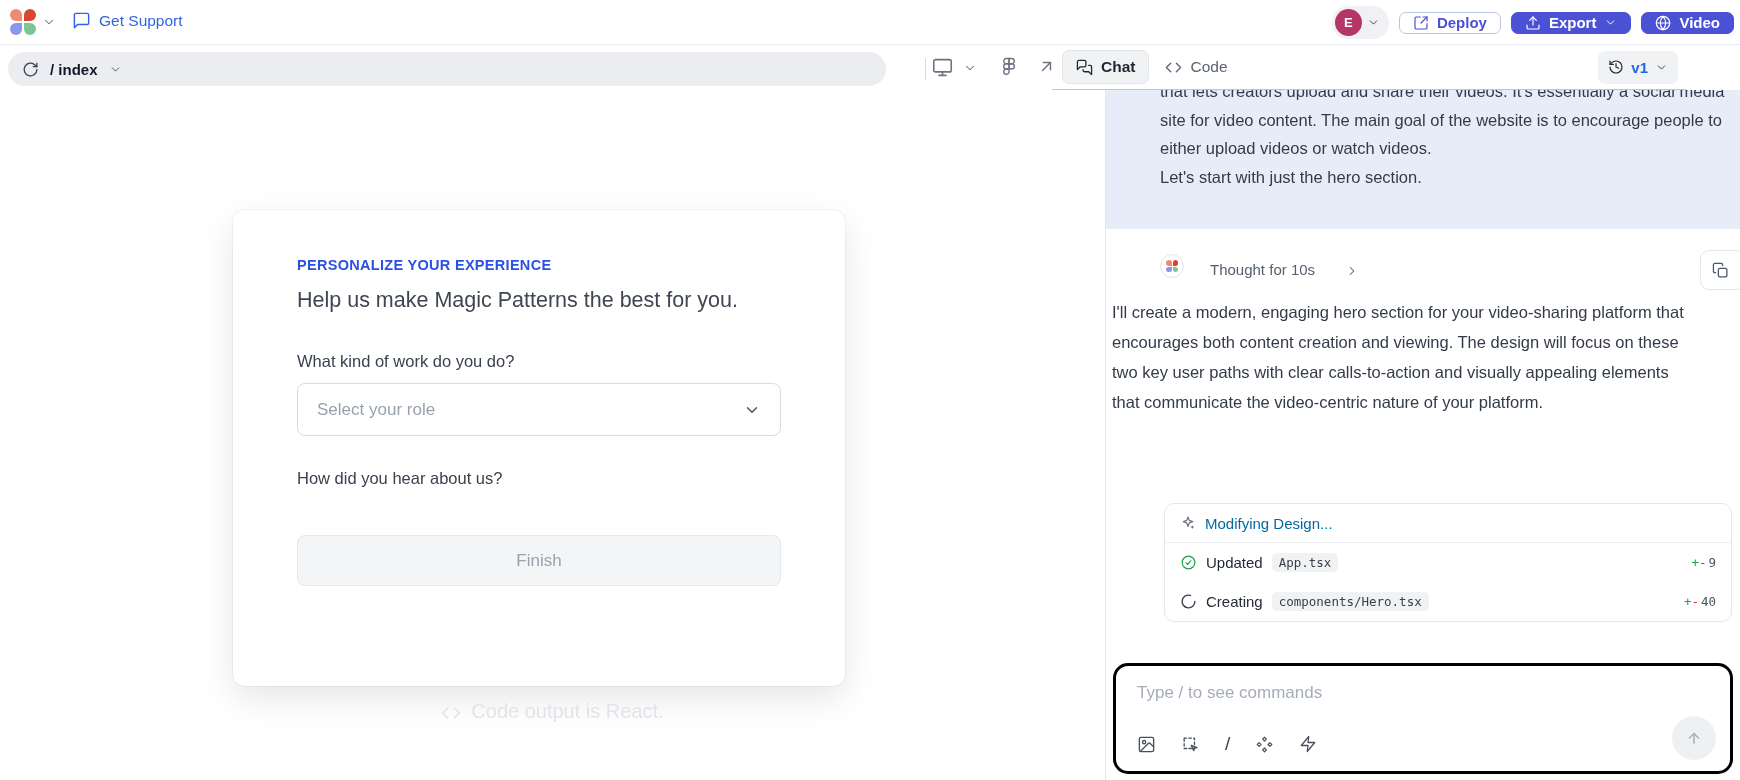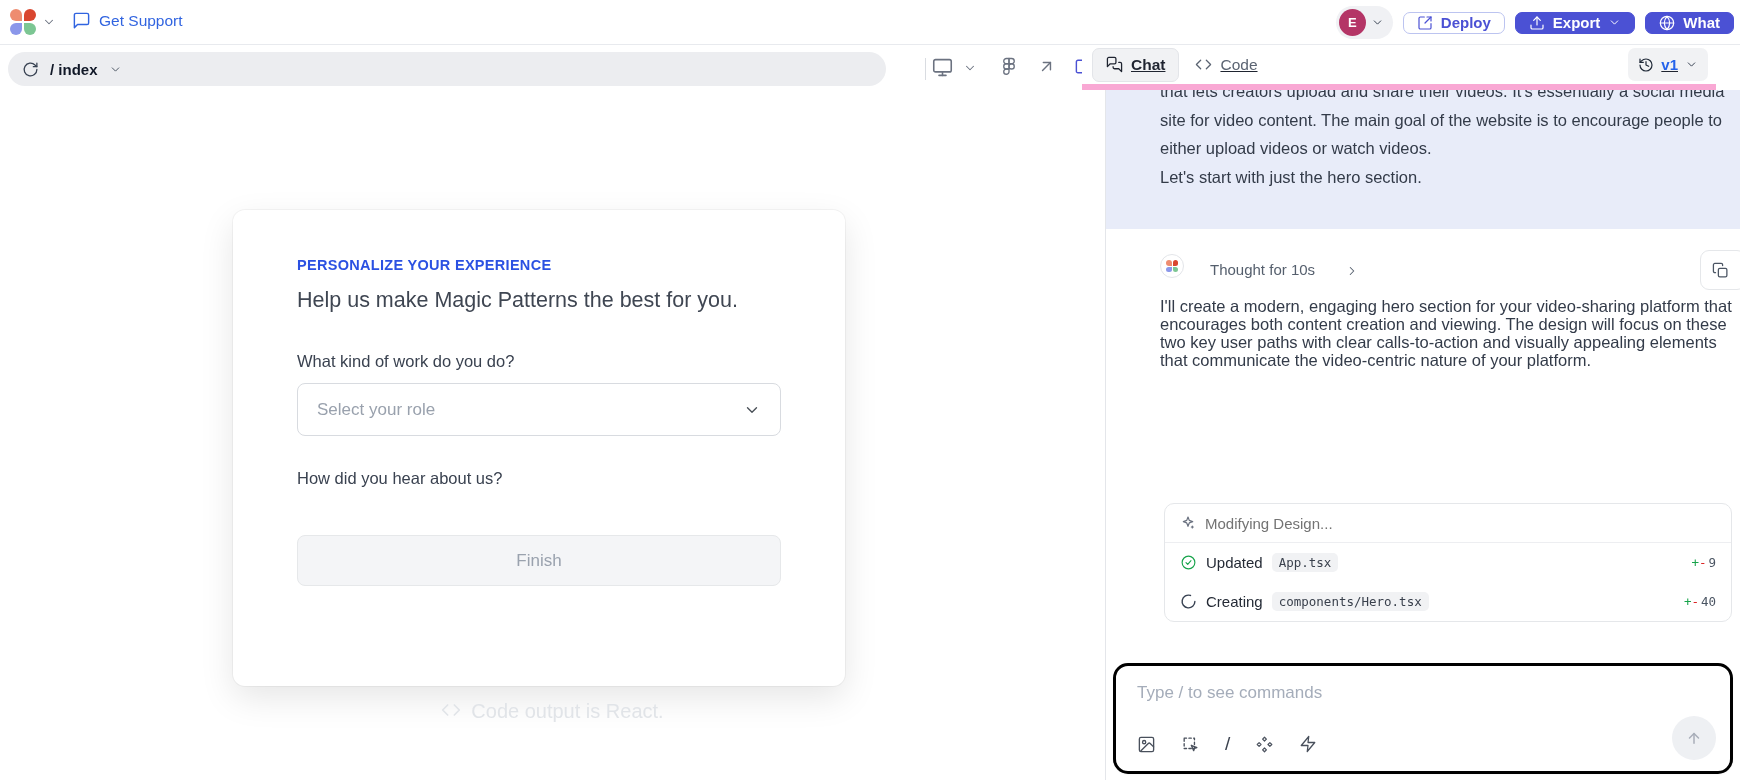--- a/index.html
+++ b/index.html
@@ -43,24 +43,24 @@
   .modal { position:absolute; left:233px; top:210px; width:612px; height:476px; background:#fff; border-radius:12px;
            box-shadow:0 0 0 1px rgba(0,0,0,0.04), 0 12px 34px rgba(0,0,0,0.10); padding:47px 64px 0; }
   .eyebrow { font-size:14.5px; font-weight:700; letter-spacing:0.3px; color:#2b51e2; }
   .modal-heading { margin-top:15px; font-size:21.5px; color:#3f4652; }
   .q-label { margin-top:39px; font-size:16.5px; color:#3a4250; }
   .q-label2 { margin-top:33px; }
   .select { margin-top:12px; height:53px; border:1px solid #d8dbe0; border-radius:8px; background:#fff; display:flex; align-items:center; justify-content:space-between; padding:0 19px; cursor:pointer; }
   .select .ph { font-size:17px; color:#99a1ad; }
   .select .chev { color:#495057; }
   .finish-btn { margin-top:47px; height:51px; width:100%; background:#f4f5f7; border:1px solid #e6e8ea; border-radius:8px; color:#9aa2ae; font-size:17px; font-family:"Liberation Sans",sans-serif; cursor:default; }
-  .canvas-note { position:absolute; left:0; top:700px; width:1105px; display:flex; align-items:flex-start; justify-content:center; gap:10px; color:#e1e4e8; font-size:20px; }
-
-  
-  .tabbar { position:absolute; left:1082px; top:45px; width:634px; height:45px; background:#fff; border-bottom:6px solid #f9a8d4; display:flex; align-items:center; padding:0 8px 0 10px;text-decoration:underline; }
+  .canvas-note { position:absolute; left:0; top:700px; width:1105px; display:flex; align-items:flex-end; justify-content:center; gap:10px; color:#e1e4e8; font-size:20px; }
+
+  
+  .tabbar { position:absolute; left:1052px; top:45px; width:634px; height:45px; background:#fff; border-bottom:1px solid #f9a8d4; display:flex; align-items:center; padding:0 8px 0 10px; }
   .tab-chat { display:flex; align-items:center; gap:8px; height:34px; padding:0 13px; background:#f1f2f4; border:1px solid #e3e5e9; border-radius:7px; font-size:15.5px; font-weight:700; color:#1f2430; cursor:pointer; }
   .tab-code { display:flex; align-items:center; gap:8px; margin-left:16px; font-size:15.5px; color:#5b6472; cursor:pointer; }
   .ver-pill { margin-left:auto; display:flex; align-items:center; gap:7px; height:33px; padding:0 10px; background:#f1f2f4; border-radius:7px; cursor:pointer; }
   .ver-pill .vlabel { color:#2563eb; font-size:15px; font-weight:700; }
   .ver-pill .hist { color:#1f2937; }
   .ver-pill .chev { color:#374151; }
 
   
   .user-msg { position:absolute; left:1106px; top:90px; width:634px; height:139px; background:#e8ecf9; overflow:hidden; }
   .user-msg .txt { margin:-13px 0 0 54px; width:574px; font-size:16.5px; line-height:28.5px; color:#333b49; }
@@ -68,24 +68,24 @@
   .mini-avatar { width:24px; height:24px; border-radius:50%; border:1px solid #e3e5e9; background:#fff; position:relative; }
   .mini-avatar .pin { position:absolute; left:5px; top:5px; width:12px; height:12px; }
   .mini-avatar .pq { position:absolute; width:5.5px; height:5.5px; }
   .mini-avatar .pq1 { left:0; top:0; background:#ee8c70; border-radius:6px 6px 0 6px; }
   .mini-avatar .pq2 { right:0; top:0; background:#d9462f; border-radius:6px 6px 6px 0; }
   .mini-avatar .pq3 { left:0; bottom:0; background:#8b97ea; border-radius:6px 0 6px 6px; }
   .mini-avatar .pq4 { right:0; bottom:0; background:#7cc693; border-radius:0 6px 6px 6px; }
   .thought-label { font-size:15px; color:#555f6d; }
   .thought-row .chev { color:#555f6d; margin-left:4px; }
   .copy-btn { position:absolute; left:1700px; top:250px; width:46px; height:40px; background:#fff; border:1px solid #e5e7ea; border-radius:9px; display:flex; align-items:center; justify-content:flex-start; padding-left:11px; color:#4b5563; cursor:pointer; }
-  .response { position:absolute; left:1160px; top:297px; width:577px; font-size:16.5px; line-height:18px; color:#333b49; }
+  .response { position:absolute; left:1112px; top:297px; width:577px; font-size:16.5px; line-height:30px; color:#333b49; }
 
   .task-card { position:absolute; left:1164px; top:503px; width:568px; background:#fff; border:1px solid #e5e7ea; border-radius:10px; overflow:hidden; }
-  .task-head { height:39px; display:flex; align-items:center; gap:9px; padding:0 15px; color:#737373; font-size:15px; border-bottom:1px solid #edeef1; }
+  .task-head { height:39px; display:flex; align-items:center; gap:9px; padding:0 15px; color:#0369a1; font-size:15px; border-bottom:1px solid #edeef1; }
   .task-head .spark { color:#6b7280; }
   .task-row { height:39px; display:flex; align-items:center; gap:9px; padding:0 15px; font-size:15px; color:#252b36; }
   .chip { font-family:"DejaVu Sans Mono", monospace; font-size:12.5px; background:#f1f2f4; color:#3a414d; padding:2px 7px; border-radius:5px; }
   .diff { margin-left:auto; font-family:"DejaVu Sans Mono", monospace; font-size:12.5px; display:flex; align-items:center; }
   .diff .plus { color:#16a34a; }
   .diff .minus { color:#dc2626; }
   .diff .count { color:#4b5563; margin-left:2px; }
   .ic-done { color:#16a34a; }
   .ic-spin { color:#374151; }
 
@@ -160,21 +160,21 @@
         </span>
       </button>
       <button class="btn btn-solid">
         <span>
           <svg class="ic" width="16" height="16" viewBox="0 0 24 24">
               <circle cx="12" cy="12" r="10"></circle>
               <line x1="2" y1="12" x2="22" y2="12"></line>
               <path d="M12 2a15.3 15.3 0 0 1 4 10 15.3 15.3 0 0 1-4 10 15.3 15.3 0 0 1-4-10 15.3 15.3 0 0 1 4-10z"></path>
             </svg>
         </span>
-        <span>What</span>
+        <span>Video</span>
       </button>
     </div>
   </div>
 
   <div class="url-pill">
     <span class="refresh">
       <svg class="ic" width="17" height="17" viewBox="0 0 24 24">
           <path d="M21 12a9 9 0 1 1-2.64-6.36L21 8"></path>
           <path d="M21 3v5h-5"></path>
         </svg>

